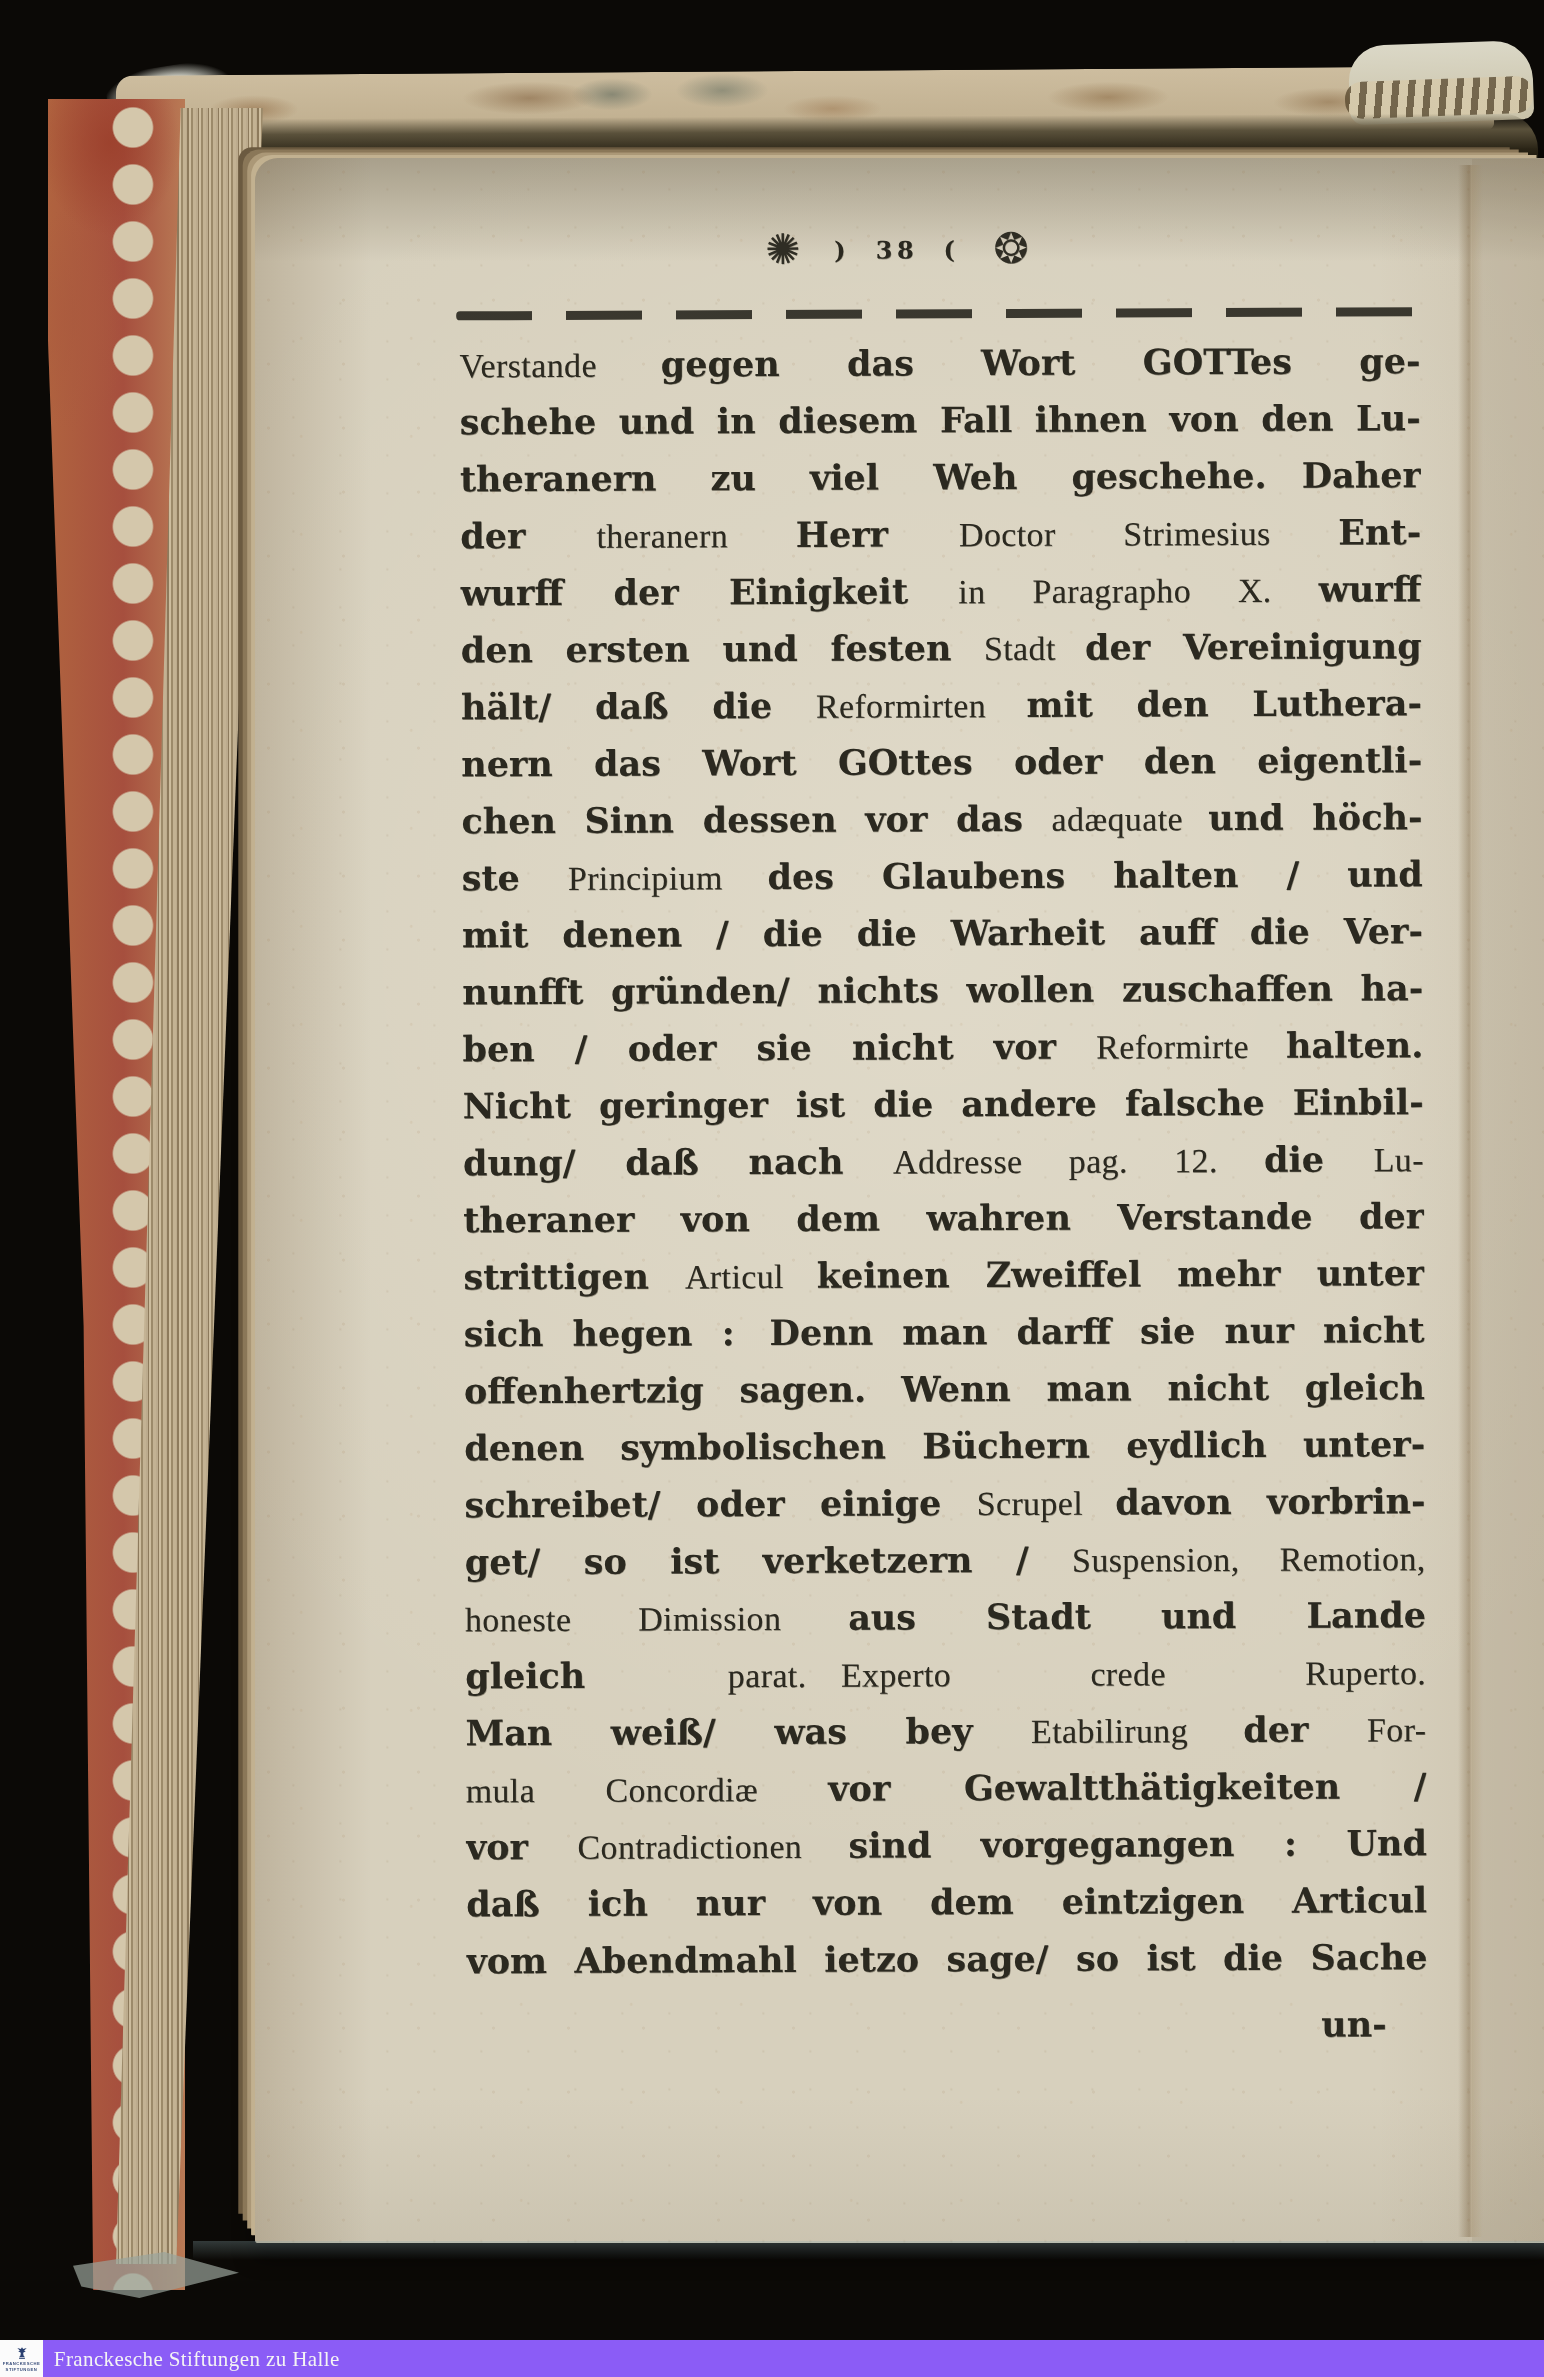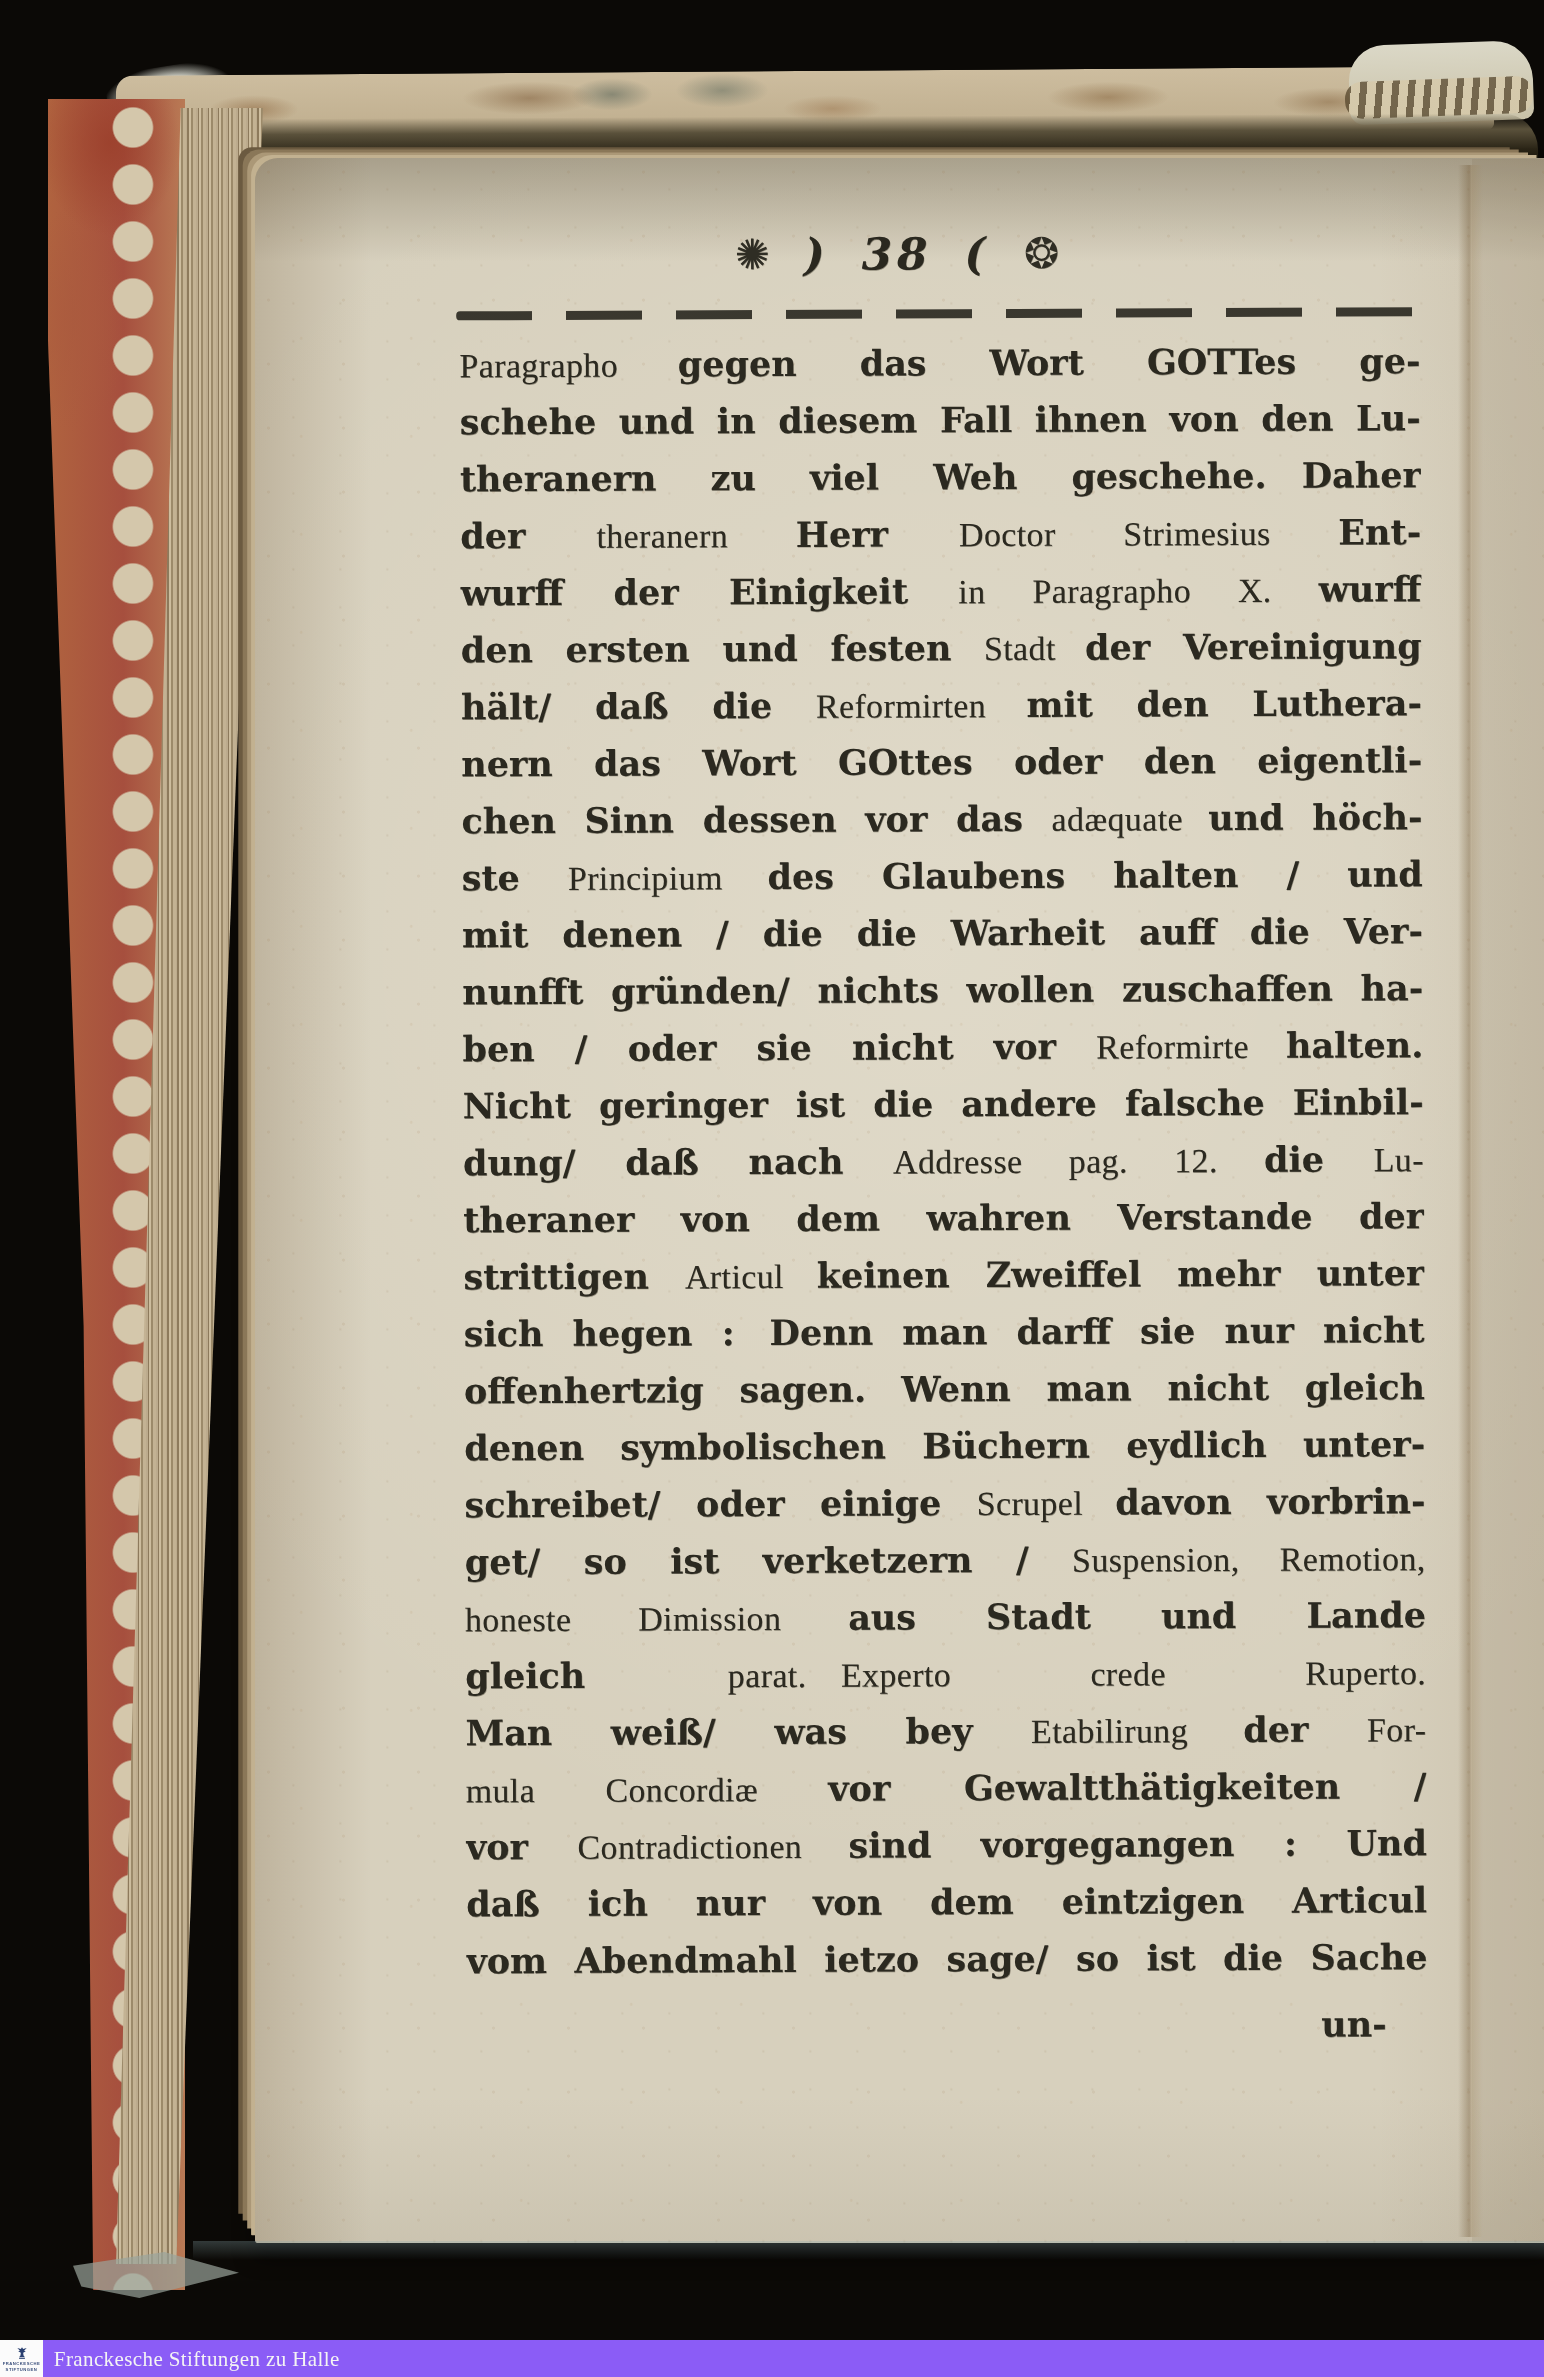--- a/index.html
+++ b/index.html
@@ -65,21 +65,21 @@
     background:linear-gradient(to bottom, rgba(140,170,175,.30), rgba(10,12,12,0));}
   .gray-tail{position:absolute;left:73px;top:2252px;width:166px;height:46px;background:#9aa49b;
     clip-path:polygon(0 30%,55% 0,100% 45%,40% 100%,5% 75%);opacity:.7;}
 
   
   .content{position:absolute;left:0;top:0;width:1544px;height:2377px;transform:rotate(-.25deg);
     color:#2b2920;text-shadow:0.5px 0.6px 0.6px rgba(48,44,30,.45);}
   .page-head{position:absolute;left:463px;top:229px;width:961px;display:flex;align-items:center;
     justify-content:center;gap:34px;padding-right:85px;box-sizing:border-box;}
   .ornament{font-family:"DejaVu Sans","Liberation Sans",sans-serif;font-size:42px;color:#2f2d24;line-height:1;}
-  .pagination{font-weight:700;font-size:44px;color:#2a281f;letter-spacing:4.6px;word-spacing:12.4px;font-style:italic;}
+  .pagination{font-weight:700;font-size:24px;color:#2a281f;letter-spacing:4.6px;word-spacing:12.4px;}
   .head-rule{position:absolute;left:460px;top:310px;width:964px;height:8.5px;border-radius:3.9px;opacity:.92;
     background:repeating-linear-gradient(to right, #2c2a22 0 76px, rgba(44,42,34,0) 76px 110px);}
   .text-block{position:absolute;left:463px;top:335px;width:961px;}
   .text-line{height:57px;line-height:57px;text-align:justify;text-align-last:justify;
     font-size:35px;overflow:hidden;}
   .f{font-family:"DejaVu Serif","Liberation Serif",serif;font-weight:700;}
   .a{font-family:"Liberation Serif","DejaVu Serif",serif;font-weight:400;font-size:.97em;letter-spacing:0.4px;}
   .catchword-row{position:absolute;left:463px;top:2006px;width:920px;text-align:right;
     font-size:35px;font-weight:700;}
 
@@ -115,21 +115,21 @@
 
   <div class="content">
     <div class="page-head">
       <span class="ornament">✺</span>
       <span class="pagination">) 38 (</span>
       <span class="ornament">❂</span>
     </div>
     <div class="head-rule"></div>
 
     <div class="text-block">
-        <div class="text-line"><span class="a">Paragrapho </span><span class="f">gegen das Wort GOTTes ge-</span></div>
+        <div class="text-line"><span class="a">Verstande </span><span class="f">gegen das Wort GOTTes ge-</span></div>
         <div class="text-line"><span class="f">schehe und in diesem Fall ihnen von den Lu-</span></div>
         <div class="text-line"><span class="f">theranern zu viel Weh geschehe. Daher</span></div>
         <div class="text-line"><span class="f">der </span><span class="a">theranern </span><span class="f">Herr </span><span class="a">Doctor Strimesius </span><span class="f">Ent-</span></div>
         <div class="text-line"><span class="f">wurff der Einigkeit </span><span class="a">in Paragrapho X. </span><span class="f">wurff</span></div>
         <div class="text-line"><span class="f">den ersten und festen </span><span class="a">Stadt </span><span class="f">der Vereinigung</span></div>
         <div class="text-line"><span class="f">hält/ daß die </span><span class="a">Reformirten </span><span class="f">mit den Luthera-</span></div>
         <div class="text-line"><span class="f">nern das Wort GOttes oder den eigentli-</span></div>
         <div class="text-line"><span class="f">chen Sinn dessen vor das </span><span class="a">adæquate </span><span class="f">und höch-</span></div>
         <div class="text-line"><span class="f">ste </span><span class="a">Principium </span><span class="f">des Glaubens halten / und</span></div>
         <div class="text-line"><span class="f">mit denen / die die Warheit auff die Ver-</span></div>

